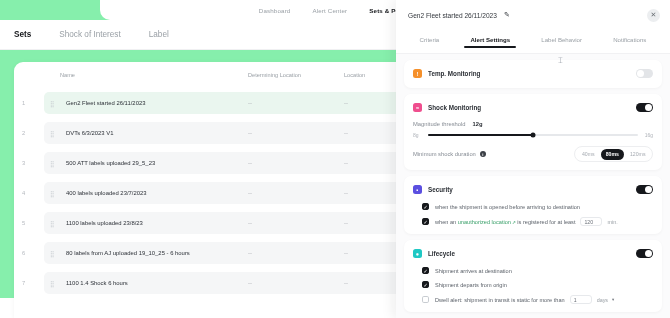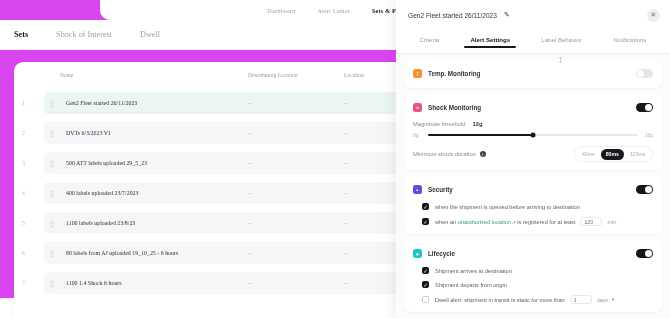--- a/index.html
+++ b/index.html
@@ -7,22 +7,21 @@
     width: 670px; height: 318px;
     overflow: hidden;
     font-family: "Liberation Sans", sans-serif;
     background: #ffffff;
   }
   #app { position: relative; width: 670px; height: 318px; background: #ffffff; }
 
   
   .main-area {
     position: absolute; left: 0; top: 0; width: 420px; height: 298px;
-    background: #d946ef;
-    font-family: Liberation Serif, serif;
+    background: #86efac;
   }
   .topnav {
     position: absolute; left: 100px; top: 0; width: 320px; height: 20px;
     background: #ffffff;
     border-bottom-left-radius: 10px;
     display: flex; align-items: center; justify-content: flex-end;
     gap: 22px; padding-right: 14px;
   }
   .topnav-item { font-size: 6.2px; color: #9aa0a6; letter-spacing: .15px; white-space: nowrap; }
   .topnav-item.active { color: #16181c; font-weight: bold; }
@@ -193,21 +192,21 @@
 
     <div class="topnav">
       <div class="topnav-item">Dashboard</div>
       <div class="topnav-item">Alert Center</div>
       <div class="topnav-item active">Sets &amp; POIs</div>
     </div>
 
     <div class="subtabs">
       <div class="subtab active">Sets</div>
       <div class="subtab">Shock of Interest</div>
-      <div class="subtab">Dwell</div>
+      <div class="subtab">Label</div>
     </div>
 
     <div class="table-card">
       <div class="thead">
         <div class="th-num"></div>
         <div class="th-grip"></div>
         <div class="th-name">Name</div>
         <div class="th-det">Determining Location</div>
         <div class="th-loc">Location</div>
         <div class="th-s">S</div>

